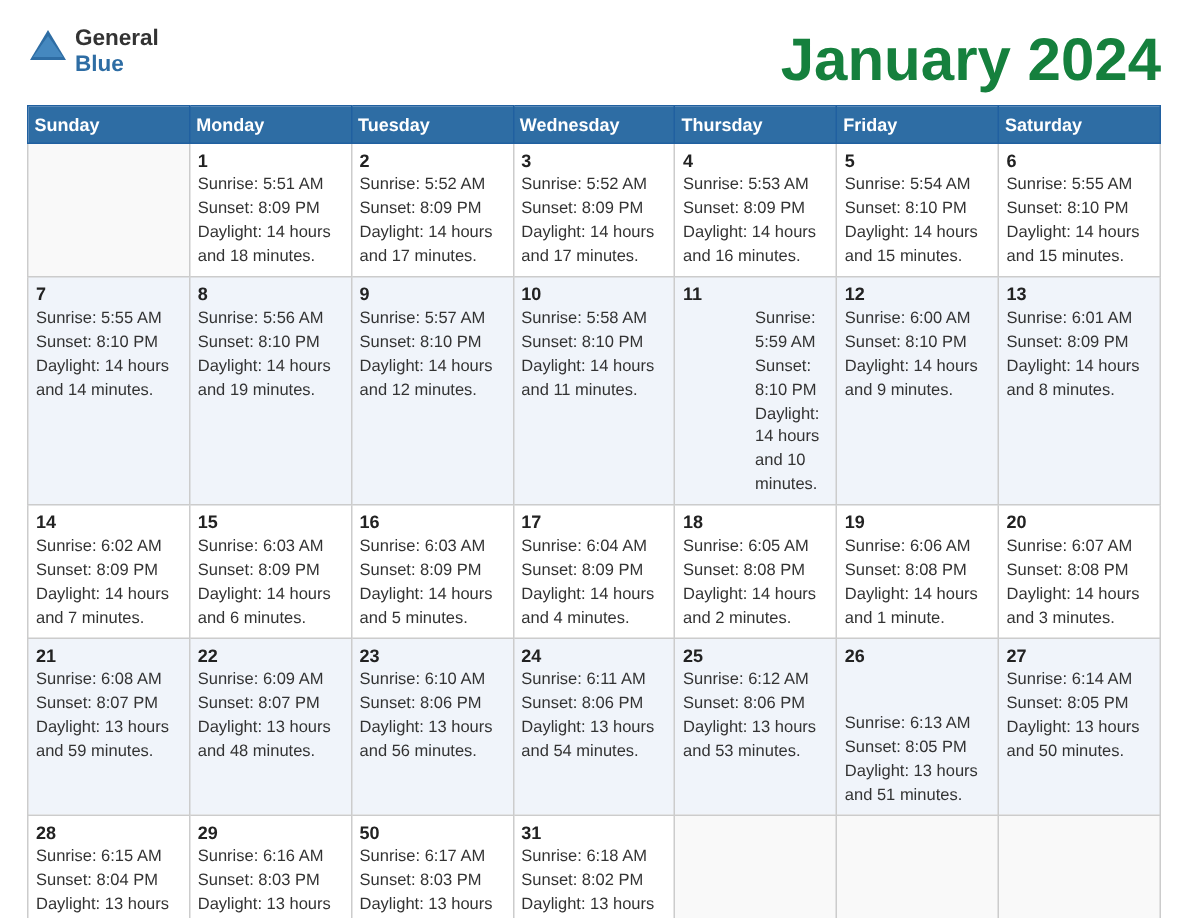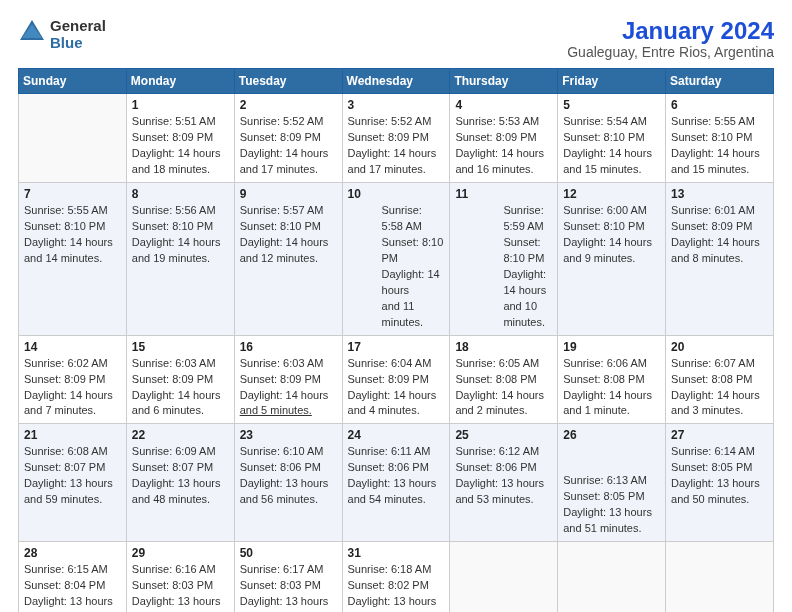--- a/index.html
+++ b/index.html
@@ -44,23 +44,23 @@
       color: #2e6da4;
     }
     .logo-icon {
       width: 28px;
       height: 28px;
     }
     .title-block {
       text-align: right;
     }
     .title-month {
-      font-size: 24px;
-      font-weight: bold;
-      color: #1d4ed8;
+      font-size: 40px;
+      font-weight: bold;
+      color: #15803d;
       line-height: 1.1;
     }
     .title-location {
       font-size: 14px;
       color: #555;
     }
     .calendar {
       flex: 1;
       border: 1px solid #ccc;
       border-collapse: collapse;
@@ -114,21 +114,20 @@
         <polygon points="14,2 26,22 2,22" fill="#2e6da4"></polygon>
         <polygon points="14,6 24,20 4,20" fill="#5ba3d9" opacity="0.5"></polygon>
       </svg>
       <div class="logo-text">
         <span class="logo-general">General</span>
         <span class="logo-blue">Blue</span>
       </div>
     </div>
     <div class="title-block">
       <div class="title-month">January 2024</div>
-      <div class="title-location">Gualeguay, Entre Rios, Argentina</div>
     </div>
   </div>
 
   <table class="calendar">
     <thead>
       <tr>
       <th>Sunday</th>
           <th>Monday</th>
           <th>Tuesday</th>
           <th>Wednesday</th>
@@ -191,21 +190,21 @@
 Daylight: 14 hours<span style="display: block;">and 19 minutes.</span></div>
           </td>
           <td>
             <span class="day-number">9</span>
             <div class="day-info" style="white-space: pre-line;">Sunrise: 5:57 AM
 Sunset: 8:10 PM
 Daylight: 14 hours<span style="display: block;">and 12 minutes.</span></div>
           </td>
           <td>
             <span class="day-number">10</span>
-            <div class="day-info" style="white-space: pre-line; margin-left: 34px;">Sunrise: 5:58 AM
+            <div class="day-info" style="white-space: pre-line;">Sunrise: 5:58 AM
 Sunset: 8:10 PM
 Daylight: 14 hours<span style="display: block;">and 11 minutes.</span></div>
           </td>
           <td>
             <span class="day-number">11</span>
             <div class="day-info" style="white-space: pre-line; margin-left: 48px;">Sunrise: 5:59 AM
 Sunset: 8:10 PM
 Daylight: 14 hours<span style="display: block;">and 10 minutes.</span></div>
           </td>
           <td>
@@ -231,21 +230,21 @@
           <td>
             <span class="day-number">15</span>
             <div class="day-info" style="white-space: pre-line;">Sunrise: 6:03 AM
 Sunset: 8:09 PM
 Daylight: 14 hours<span style="display: block;">and 6 minutes.</span></div>
           </td>
           <td>
             <span class="day-number">16</span>
             <div class="day-info" style="white-space: pre-line;">Sunrise: 6:03 AM
 Sunset: 8:09 PM
-Daylight: 14 hours<span style="display: block; text-decoration: underline;">and 5 minutes.</span></div>
+Daylight: 14 hours<span style="display: block;">and 5 minutes.</span></div>
           </td>
           <td>
             <span class="day-number">17</span>
             <div class="day-info" style="white-space: pre-line;">Sunrise: 6:04 AM
 Sunset: 8:09 PM
 Daylight: 14 hours<span style="display: block;">and 4 minutes.</span></div>
           </td>
           <td>
             <span class="day-number">18</span>
             <div class="day-info" style="white-space: pre-line;">Sunrise: 6:05 AM

